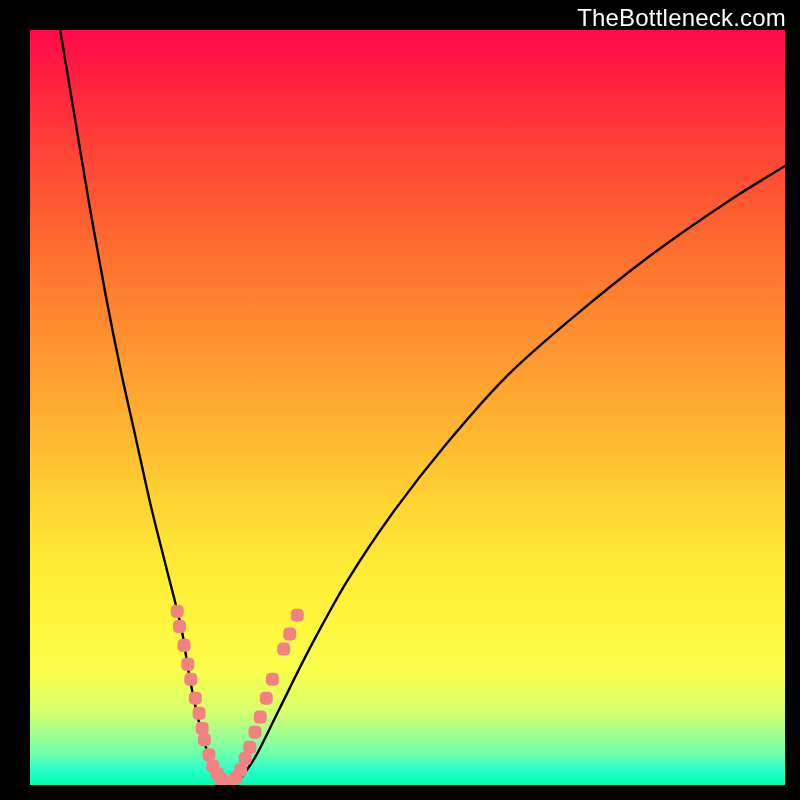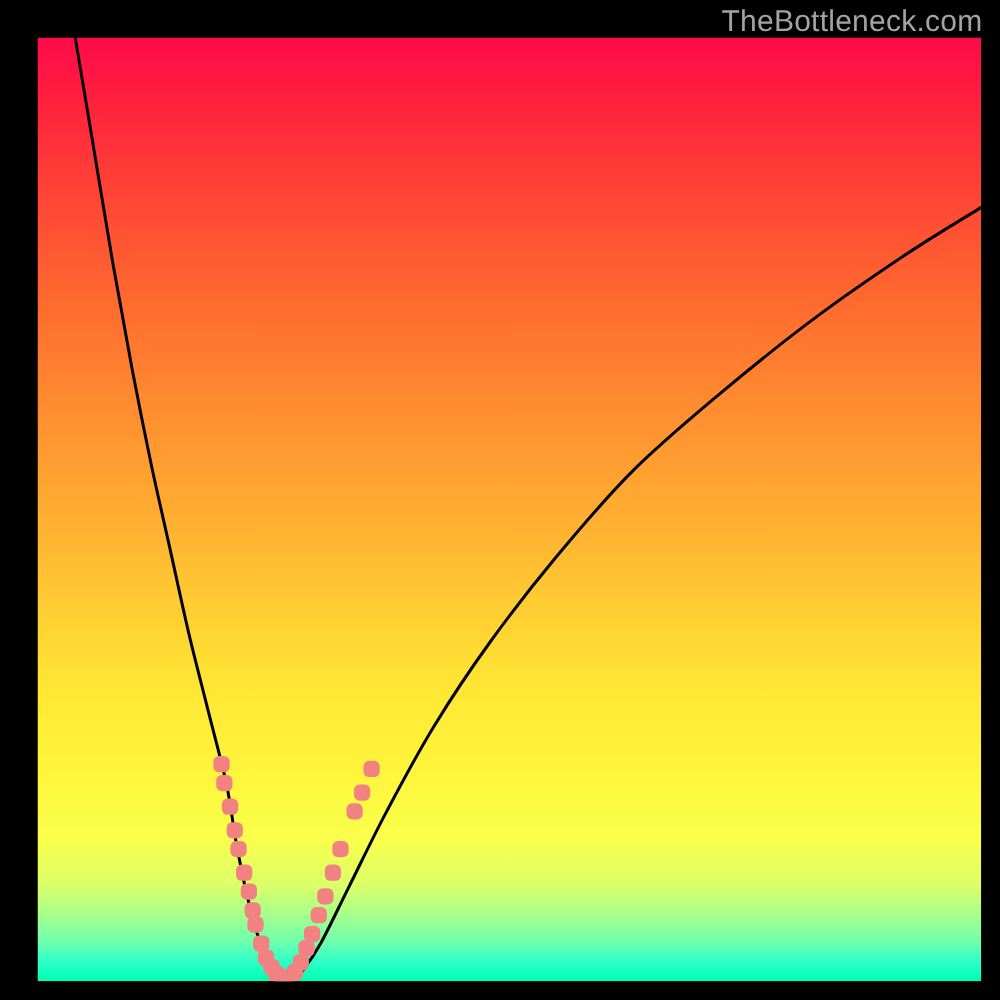--- a/index.html
+++ b/index.html
@@ -49,21 +49,21 @@
       #a6ff8c 93%,
       #6bffaf 96%,
       #2affc8 98%,
       #00ffb0 100%
     );
   }
   .watermark {
     position: absolute;
     top: 4px;
     right: 14px;
-    color: #a3a3a3;
+    color: #ffffff;
     font-size: 24px;
     font-weight: 500;
     letter-spacing: 0.2px;
     user-select: none;
   }
   svg.curve {
     position: absolute;
     left: 0;
     top: 0;
     width: 100%;

